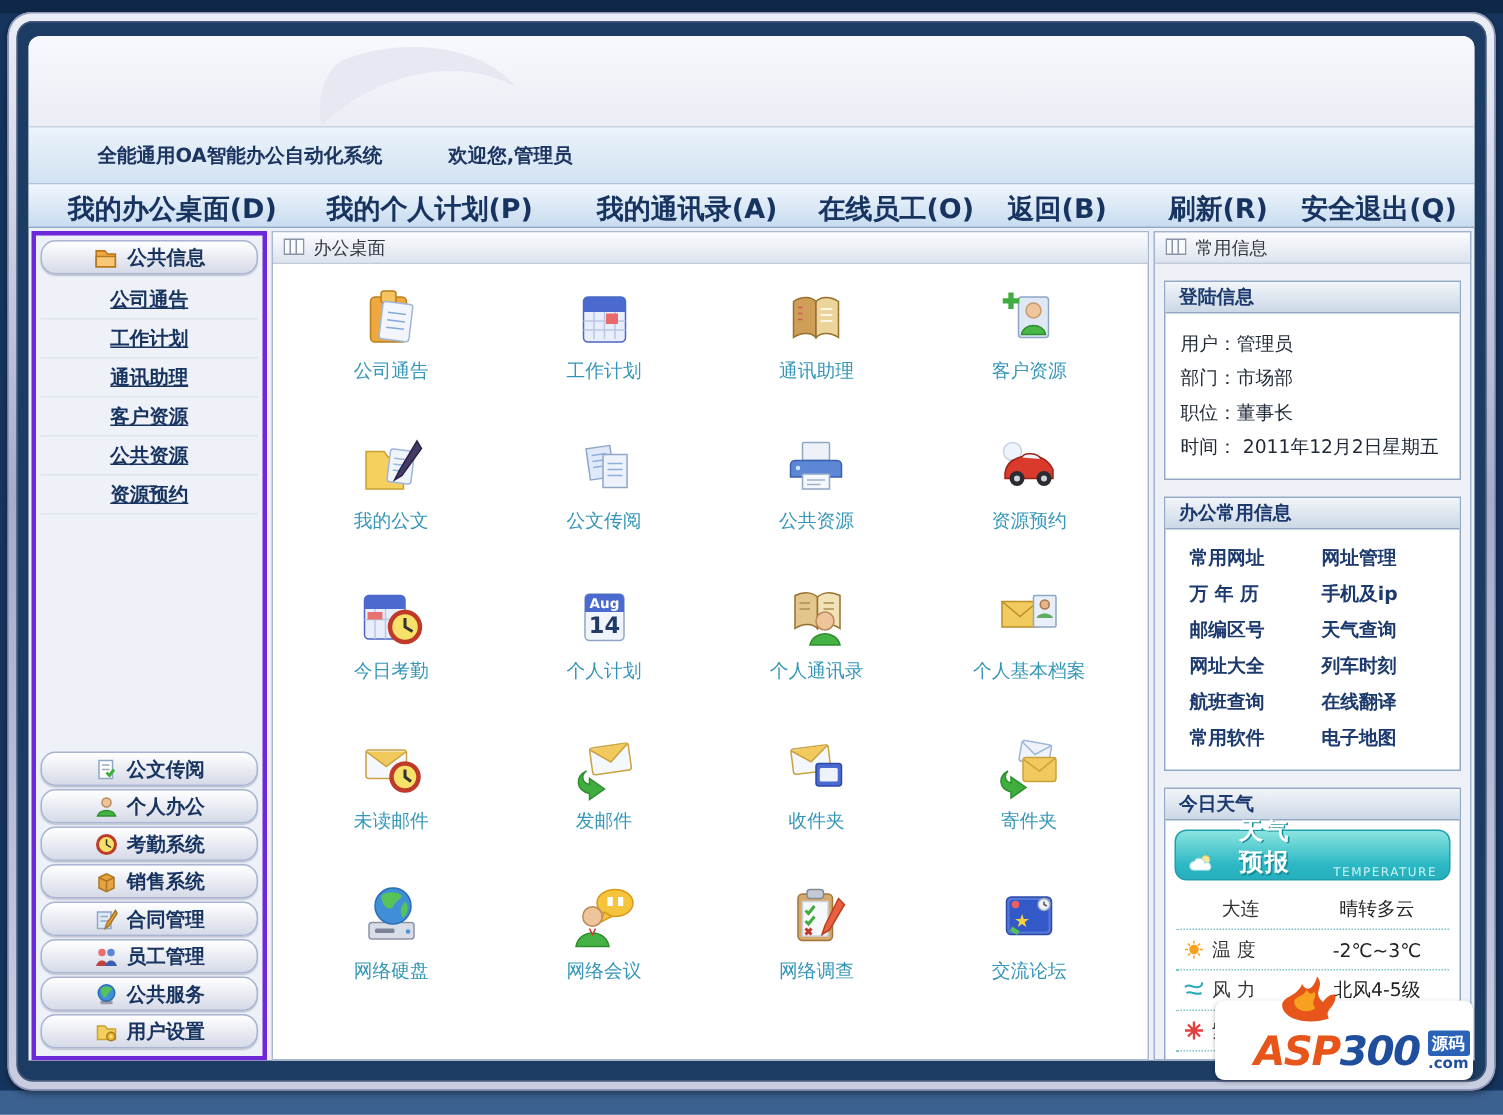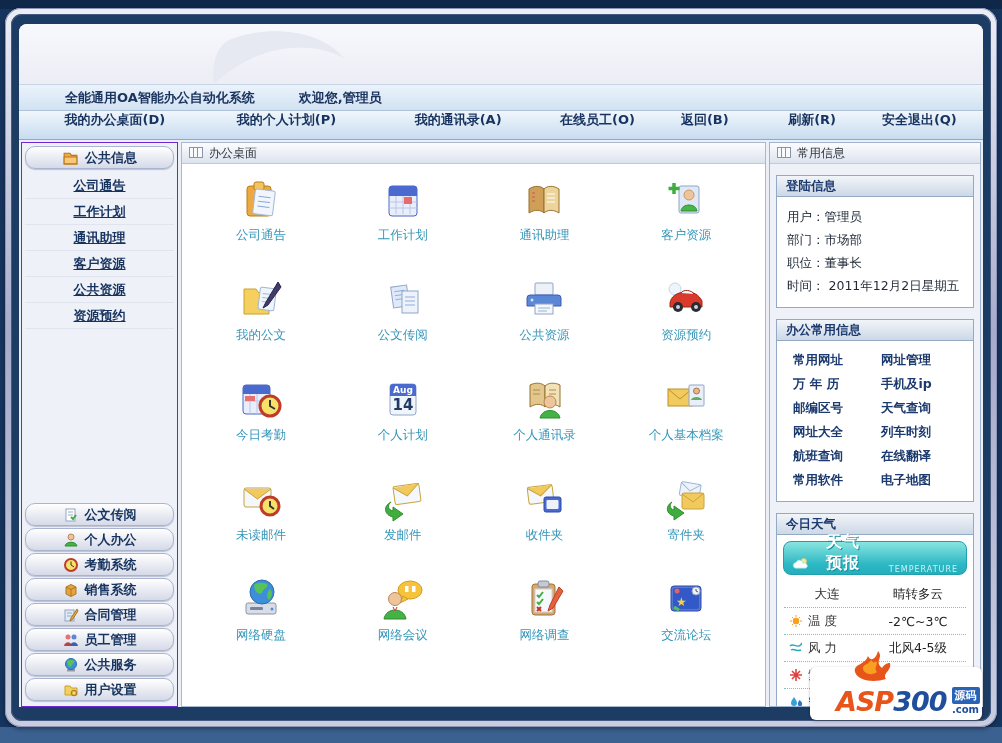--- a/index.html
+++ b/index.html
@@ -5,29 +5,29 @@
 *{margin:0;padding:0;box-sizing:border-box}
 html,body{width:1002px;height:743px}
 body{position:relative;background:#16355e;font-family:"DejaVu Sans","Liberation Sans",sans-serif;overflow:hidden}
 .top-strip{position:absolute;top:0;left:0;right:0;height:9px;background:#0f2849}
 .bottom-strip{position:absolute;left:0;right:0;bottom:0;height:16px;background:#3b6191}
 .frame{position:absolute;left:5px;right:5px;top:8px;bottom:16px;border-radius:16px;background:linear-gradient(180deg,#eceef7,#a6abcb 45%,#c9cde0);box-shadow:inset 0 0 0 1px #8f94b8,0 2px 4px rgba(0,0,0,.4);padding:6px}
 .frame-inner{width:100%;height:100%;border-radius:11px;background:#1d3c63;position:relative;overflow:hidden;box-shadow:inset 0 0 0 1px #46597e}
 .page{position:absolute;left:8px;right:8px;top:10px;bottom:14px;background:#edeff7;border-radius:8px 8px 0 0;overflow:hidden;display:flex;flex-direction:column}
 .banner{height:60px;background:linear-gradient(180deg,#f8f9fd,#ecedf5);position:relative;flex:none}
 .banner svg{position:absolute;left:0;top:0}
-.menubar{height:27px;flex:none;background:linear-gradient(180deg,#ebf3fb,#d2e2f2);border-top:1px solid #c6d4e6;border-bottom:1px solid #aec2da;display:flex;align-items:center;font-size:13px;font-weight:bold;color:#1c3560}
+.menubar{height:39px;flex:none;background:linear-gradient(180deg,#ebf3fb,#d2e2f2);border-top:1px solid #c6d4e6;border-bottom:1px solid #aec2da;display:flex;align-items:center;font-size:13px;font-weight:bold;color:#1c3560}
 .menubar .apptitle{margin-left:46px}
 .menubar .welcome{margin-left:44px}
-.navbar{height:29px;flex:none;background:linear-gradient(180deg,#f0f6fc,#c8dcf0);border-bottom:1px solid #8fa9c8;display:flex;align-items:flex-start;font-size:13px;font-weight:bold;color:#17335f;padding:0 10px}
+.navbar{height:29px;flex:none;background:linear-gradient(180deg,#f0f6fc,#c8dcf0);border-bottom:1px solid #8fa9c8;display:flex;align-items:flex-end;font-size:18px;font-weight:bold;color:#17335f;padding:0 10px}
 .navbar .item{flex:1;text-align:center;cursor:pointer;white-space:nowrap}
 .navbar .item:nth-child(-n+3){flex:1.6}
 .content{flex:1;display:flex;gap:3px;padding:2px 2px 0 2px;min-height:0}
 
-.sidebar{width:157px;flex:none;background:#eef1f8;border:1px solid #6d28d9;display:flex;flex-direction:column;padding:3px}
+.sidebar{width:157px;flex:none;background:#eef1f8;border:3px solid #6d28d9;display:flex;flex-direction:column;padding:3px}
 .side-btn{height:23px;flex:none;border:1px solid #a9b4d0;border-radius:10px;background:linear-gradient(180deg,#ffffff,#eceef4 45%,#d6dae8);display:flex;align-items:center;justify-content:center;gap:6px;font-size:13px;font-weight:bold;color:#17335f;cursor:pointer;box-shadow:0 1px 1px rgba(40,50,90,.25);margin-bottom:2px}
 .side-btn svg{flex:none}
 .side-links{display:flex;flex-direction:column;margin-top:2px}
 .side-link{height:26px;display:flex;align-items:center;justify-content:center;font-size:13px;font-weight:bold;color:#17335f;text-decoration:underline;border-bottom:1px solid #e0e4ef;cursor:pointer}
 .side-spacer{flex:1}
 
 .main{flex:1;background:#fff;border:1px solid #a8b8d0;display:flex;flex-direction:column;min-width:0}
 .panel-head{height:21px;flex:none;background:linear-gradient(180deg,#fbfcfe,#dde3ee);border-bottom:1px solid #c2cbd9;display:flex;align-items:center;gap:6px;padding:0 7px;font-size:12px;color:#30343c}
 .icon-grid{flex:1;display:grid;grid-template-columns:repeat(4,1fr);padding:12px 8px 0 8px;align-content:start}
 .icon-cell{height:100px;display:flex;flex-direction:column;align-items:center;cursor:pointer}

